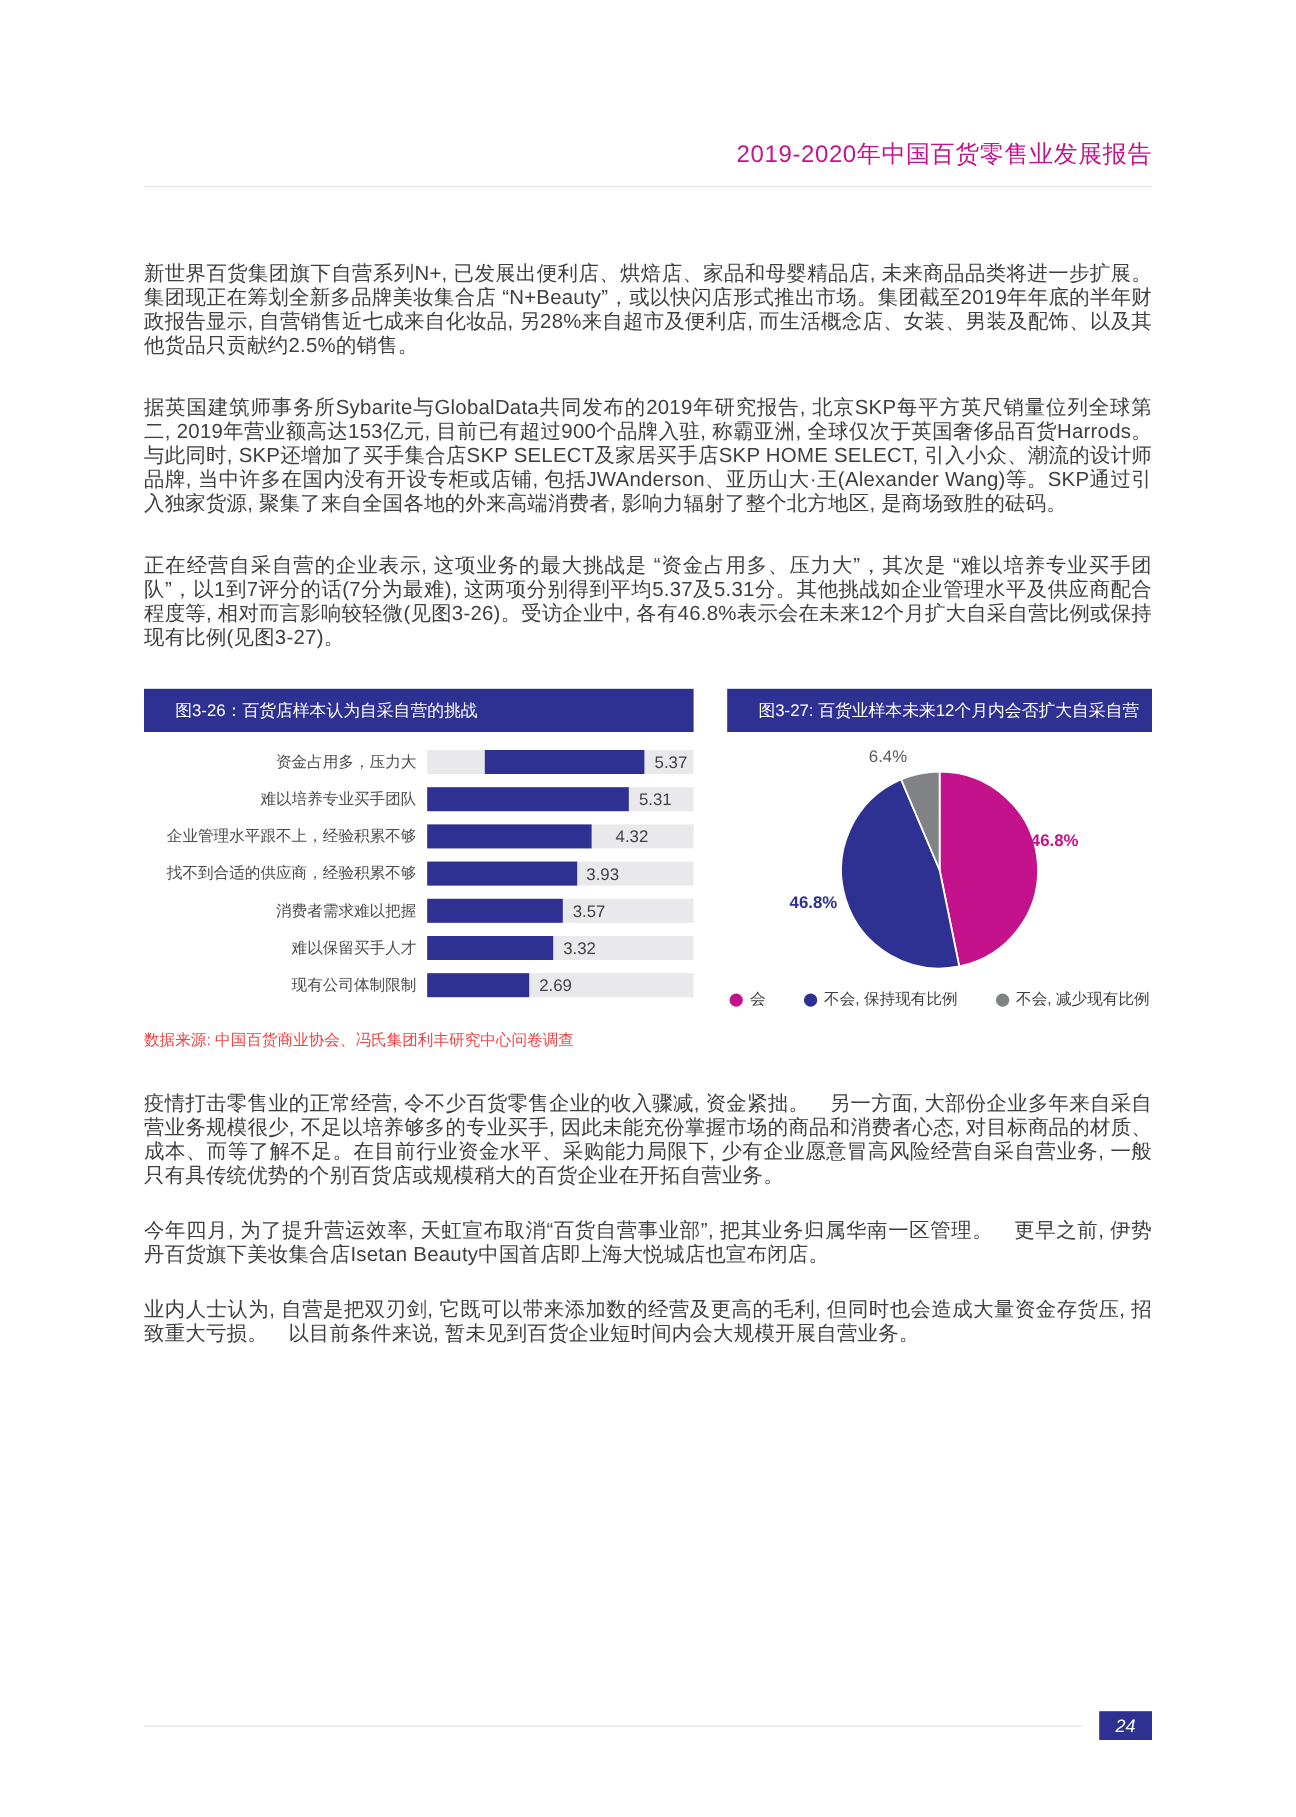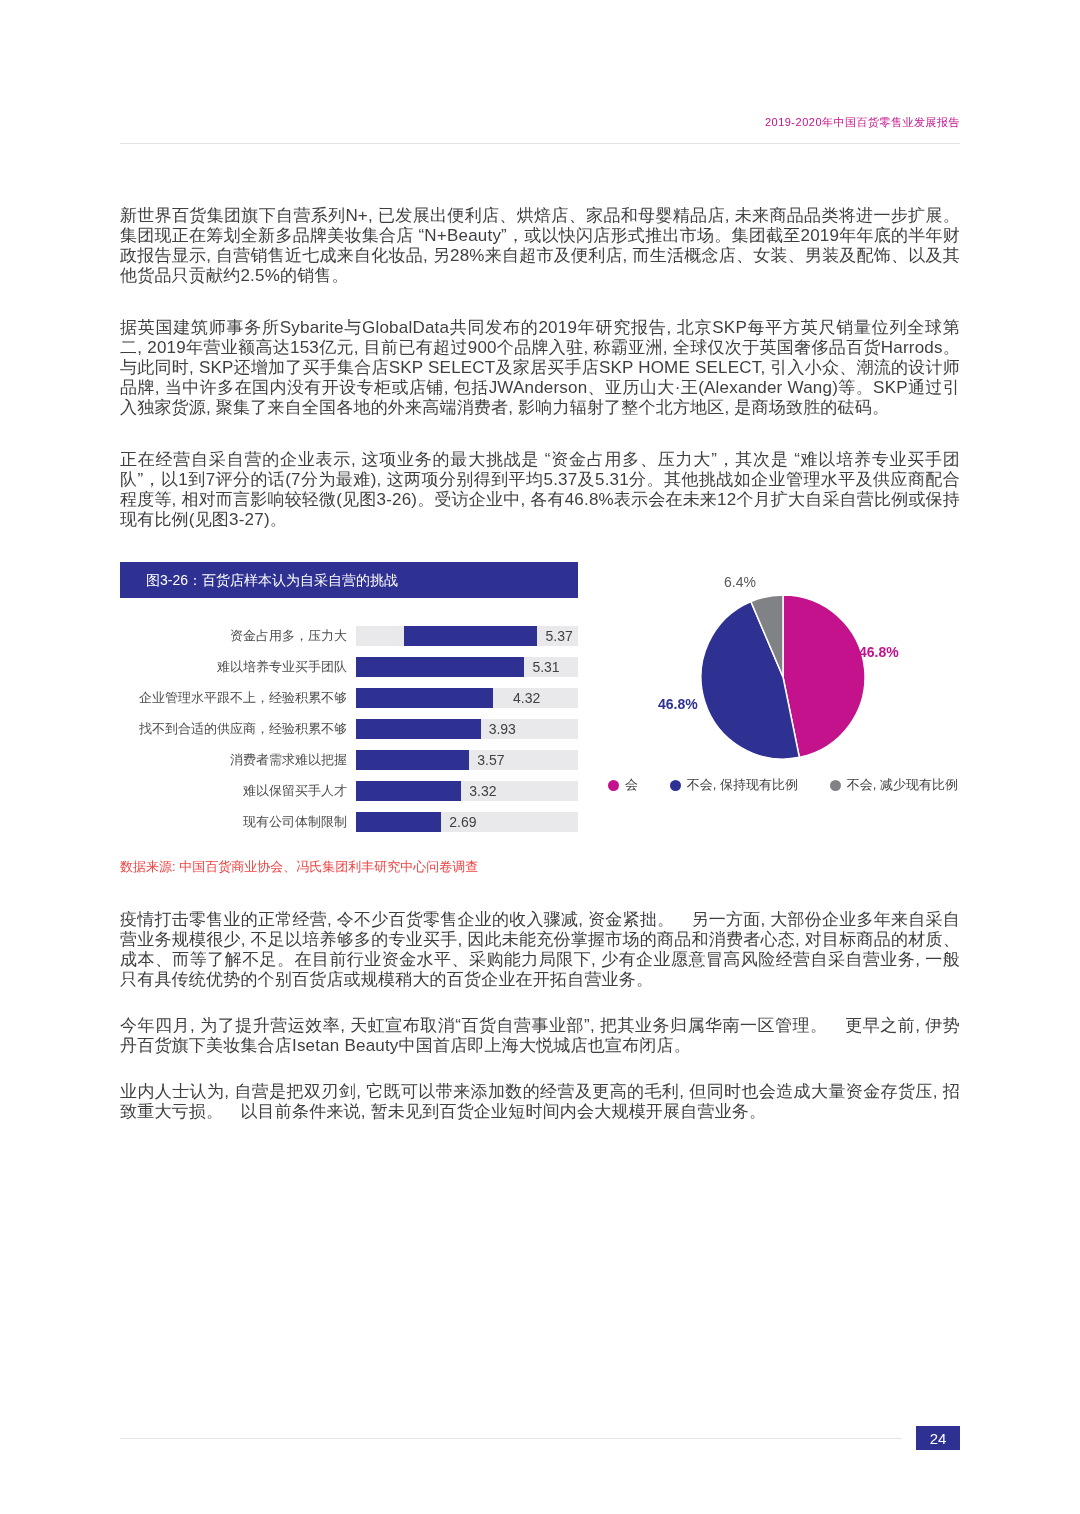--- a/index.html
+++ b/index.html
@@ -1,58 +1,58 @@
 <!DOCTYPE html>
 <html><head>
 <meta charset="utf-8">
 <style>
   * { margin:0; padding:0; box-sizing:border-box; }
   html, body { background:#ffffff; }
   body { font-family:"Liberation Sans","DejaVu Sans",sans-serif; }
   .page { width:1080px; height:1514px; position:relative; background:#ffffff; overflow:hidden; }
   .container { padding:115px 120px 0 120px; }
 
-  .report-title { text-align:right; color:#c4128c; font-size:11px; letter-spacing:.5px; }
+  .report-title { text-align:right; color:#c4128c; font-size:20px; letter-spacing:.5px; }
   .header-rule { border-top:1px solid #e4e4e8; margin-top:13px; }
 
   .body-text { font-size:17px; line-height:20px; color:#3f3f41; text-align:justify; letter-spacing:.2px; }
   .mt-p1 { margin-top:62px; }
   .mt-p  { margin-top:32px; }
   .mt-p4 { margin-top:34px; }
   .mt-p5 { margin-top:26px; }
   .mt-p6 { margin-top:26px; }
 
   .charts-row { margin-top:32px; display:flex; justify-content:space-between; }
   .chart-card.chart-left  { width:458px; }
   .chart-card.chart-right { width:354px; }
   .chart-header { background:#2e3192; color:#ffffff; font-size:14px; height:36px; line-height:36px;
                   padding-left:26px; white-space:nowrap; overflow:hidden; }
 
-  .bar-chart { padding-top:14px;margin-top:13px; }
+  .bar-chart { padding-top:14px; }
   .bar-row { display:flex; align-items:center; height:22px; margin-bottom:9px; }
   .bar-label { width:236px; text-align:right; font-size:13px; color:#4d4d4f; padding-right:9px; white-space:nowrap; }
   .bar-track { flex:1; height:20px; background:#e9e9ec; display:flex; align-items:center; }
   .bar-fill { height:20px; }
   .bar-value { font-size:14px; color:#414042; margin-left:8px; white-space:nowrap; }
 
   .pie-area { position:relative; width:354px; height:204px; }
   .pie-svg { position:absolute; left:93px; top:31px; width:168px; height:168px; }
   .pie-label { position:absolute; font-size:14px; font-weight:600; white-space:nowrap; }
   .pie-label-top   { left:118px; top:12px;  color:#57585a; font-weight:400;text-align:right; }
   .pie-label-right { left:253px; top:82px;  color:#c4128c; }
   .pie-label-left  { left:52px;  top:134px; color:#2e3192; }
 
   .legend { display:flex; align-items:center; justify-content:space-between; padding:0 2px; margin-top:10px;
             font-size:13px; color:#414042; }
   .legend-item { display:flex; align-items:center; gap:6px; white-space:nowrap; }
   .legend-dot { width:11px; height:11px; border-radius:50%; display:inline-block; flex:0 0 auto; }
 
   .source-note { margin-top:16px; font-size:13px; color:#ef4444; }
 
-  .footer { position:absolute; left:120px; right:120px; top:1426px; display:flex; align-items:center; }
+  .footer { position:absolute; left:120px; right:120px; top:1426px; display:flex; align-items:center;font-style:italic; }
   .footer-rule { flex:1; border-top:1px solid #e4e4e8; margin-right:14px; }
   .page-badge { width:44px; height:24px; background:#2e3192; color:#ffffff; font-size:15px;
                 display:flex; align-items:center; justify-content:center; }
 </style>
 </head>
 <body>
 
 <div class="page">
   <div class="container">
 
@@ -116,20 +116,21 @@
               <div class="bar-label">现有公司体制限制</div>
               <div class="bar-track" style="background: rgb(233, 233, 236);">
                 <div class="bar-fill" style="background: rgb(46, 49, 146); width: 38.43%;"></div>
                 <div class="bar-value">2.69</div>
               </div>
             </div>
           </div>
       </section>
 
       <section class="chart-card chart-right">
+        <div class="chart-header">图3-27: 百货业样本未来12个月内会否扩大自采自营</div>
         <div class="pie-area">
           <svg id="pie-svg" class="pie-svg" viewBox="0 0 168 168">
               <path d="M 84 84 L 84.00 2.00 A 82 82 0 0 1 100.38 164.35 Z" fill="#c4128c" stroke="#ffffff" stroke-width="1.5"></path>
               <path d="M 84 84 L 100.38 164.35 A 82 82 0 0 1 51.91 8.54 Z" fill="#2e3192" stroke="#ffffff" stroke-width="1.5"></path>
               <path d="M 84 84 L 51.91 8.54 A 82 82 0 0 1 84.00 2.00 Z" fill="#808285" stroke="#ffffff" stroke-width="1.5"></path>
             </svg>
           <span class="pie-label pie-label-top">6.4%</span>
           <span class="pie-label pie-label-right">46.8%</span>
           <span class="pie-label pie-label-left">46.8%</span>
         </div>

